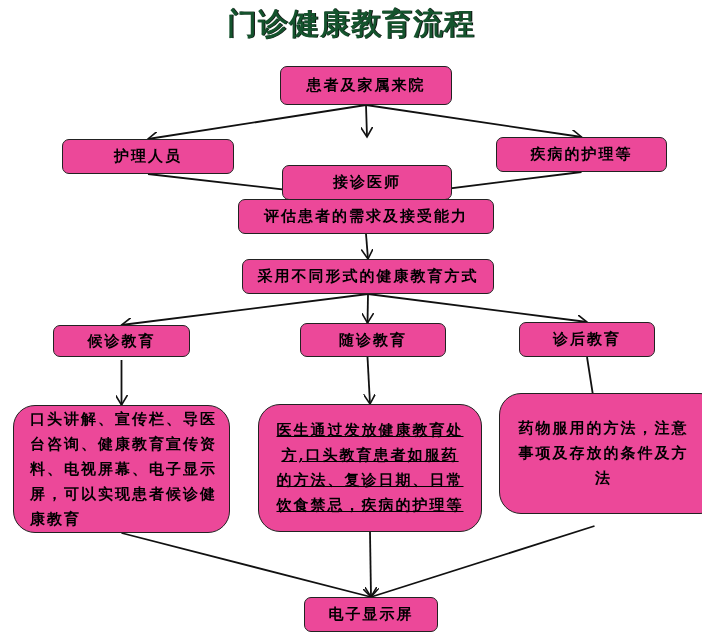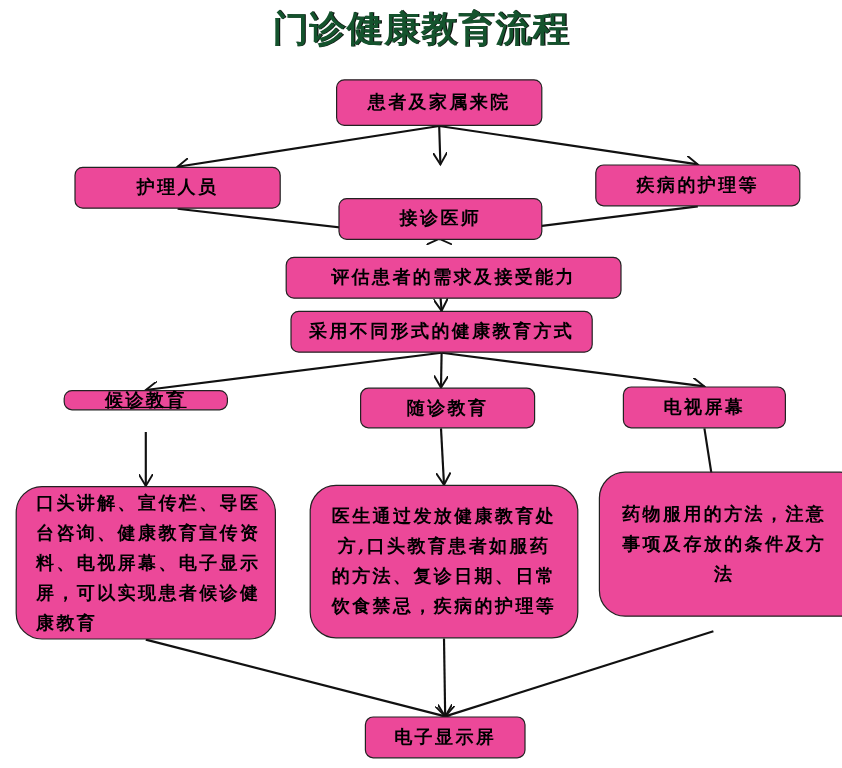--- a/index.html
+++ b/index.html
@@ -54,41 +54,41 @@
 <div class="node" id="n-nurse" style="left:62px;top:139px;width:172px;height:35px;">
   <span>护理人员</span>
 </div>
 <div class="node" id="n-doctor" style="left:282px;top:137px;width:170px;height:35px;margin-top:28px;">
   <span>接诊医师</span>
 </div>
 <div class="node" id="n-technician" style="left:496px;top:137px;width:171px;height:35px;">
   <span>疾病的护理等</span>
 </div>
 
-<div class="node" id="n-assess" style="left:238px;top:214px;width:280px;height:35px;text-align:center;">
+<div class="node" id="n-assess" style="left:238px;top:199px;width:256px;height:35px;text-align:center;">
   <span>评估患者的需求及接受能力</span>
 </div>
 <div class="node" id="n-methods" style="left:242px;top:259px;width:252px;height:35px;justify-content:center;">
   <span>采用不同形式的健康教育方式</span>
 </div>
 
-<div class="node" id="n-waiting" style="left:53px;top:325px;width:137px;height:17px;text-decoration:underline;">
+<div class="node" id="n-waiting" style="left:53px;top:325px;width:137px;height:32px;">
   <span>候诊教育</span>
 </div>
 <div class="node" id="n-during" style="left:300px;top:323px;width:146px;height:34px;">
   <span>随诊教育</span>
 </div>
 <div class="node" id="n-after" style="left:519px;top:322px;width:136px;height:35px;">
-  <span>电视屏幕</span>
+  <span>诊后教育</span>
 </div>
 
 <div class="node big left" id="n-waiting_detail" style="left:13px;top:405px;width:217px;height:128px;padding-left:16px;padding-right:12px;">
   <span>口头讲解、宣传栏、导医台咨询、健康教育宣传资料、电视屏幕、电子显示屏，可以实现患者候诊健康教育</span>
 </div>
-<div class="node big" id="n-during_detail" style="left:258px;top:404px;width:224px;height:128px;padding-left:14px;padding-right:14px;">
+<div class="node big" id="n-during_detail" style="left:258px;top:404px;width:224px;height:128px;padding-left:14px;padding-right:14px;text-decoration:underline;">
   <span>医生通过发放健康教育处方,口头教育患者如服药的方法、复诊日期、日常饮食禁忌，疾病的护理等</span>
 </div>
 <div class="node big" id="n-after_detail" style="left:499px;top:393px;width:223px;height:121px;padding-left:16px;padding-right:30px;">
   <span>药物服用的方法，注意事项及存放的条件及方法</span>
 </div>
 
 <div class="node" id="n-end" style="left:304px;top:597px;width:134px;height:35px;">
   <span>电子显示屏</span>
 </div>
 

